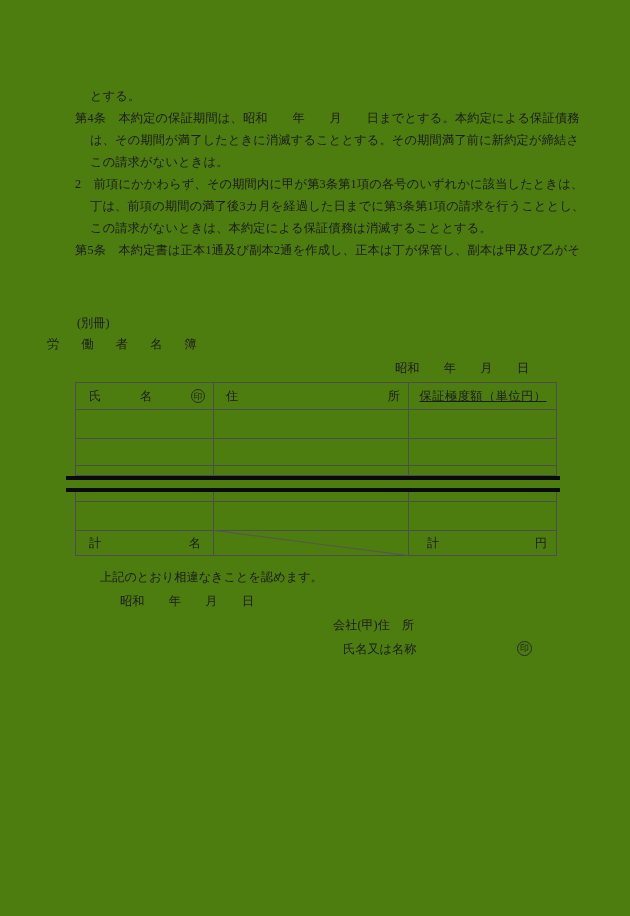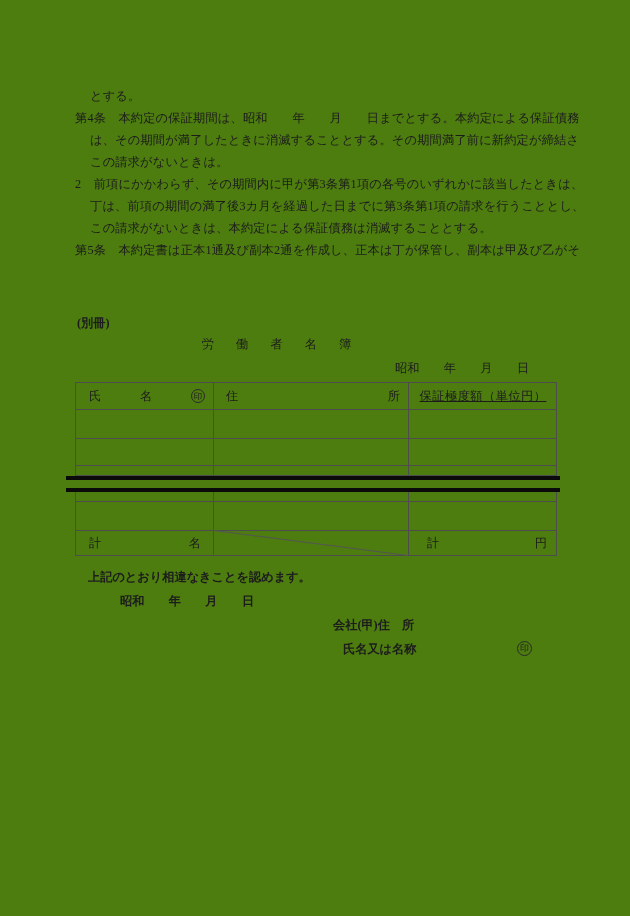--- a/index.html
+++ b/index.html
@@ -1,27 +1,27 @@
 <!DOCTYPE html>
 <html><head>
 <meta charset="utf-8">
 <style>
   html,body{margin:0;padding:0;background:#fdfdfd;}
   .page{
     position:relative;width:630px;height:916px;background:#4d7c0f;overflow:hidden;
     font-family:"Liberation Serif","DejaVu Serif",serif;
     color:#1c1c1c;font-size:12.2px;
   }
-  .abs{position:absolute;white-space:pre;line-height:16px;font-weight:bold;}
+  .abs{position:absolute;white-space:pre;line-height:16px;}
   
   .bl{position:absolute;white-space:pre;line-height:16px;letter-spacing:0.2px;}
   .bl.hang{left:90px;}
   .bl.head{left:75px;}
   
-  .roster-title{position:absolute;top:336px;left:0;width:558px;text-align:center;letter-spacing:5px;white-space:pre;}
+  .roster-title{position:absolute;top:336px;left:0;width:558px;text-align:left;letter-spacing:5px;white-space:pre;padding-left:47px;}
   .roster-date{position:absolute;top:360px;left:395px;white-space:pre;}
   
   .tbox{position:absolute;left:75px;width:482px;box-sizing:border-box;}
   .tboxA{top:382px;height:94px;border:1px solid #4d4d4d;}
   .tboxB{top:492px;height:64px;border:1px solid #4d4d4d;border-top:none;}
   .vline{position:absolute;top:0;bottom:0;width:1px;background:#4d4d4d;}
   .hline{position:absolute;left:0;right:0;height:1px;background:#4d4d4d;}
   .cell{position:absolute;display:flex;align-items:center;box-sizing:border-box;white-space:pre;}
   .cell-name{left:0;width:137px;top:0;height:26px;padding:0 8px 0 13px;justify-content:space-between;}
   .cell-addr{left:137px;width:195px;top:0;height:26px;padding:0 8px 0 13px;justify-content:space-between;}
@@ -32,21 +32,21 @@
   
   .thick{position:absolute;left:66px;width:494px;height:4px;background:#0a0a0a;}
   .thick1{top:476px;}
   .thick2{top:488px;}
   
   .seal{display:inline-flex;align-items:center;justify-content:center;
         width:14px;height:14px;border:1px solid #2a2a2a;border-radius:50%;
         font-size:8.5px;line-height:1;box-sizing:border-box;flex:0 0 auto;}
   .seal-abs{position:absolute;left:517px;top:641px;width:15px;height:15px;font-size:9px;}
   
-  .f-confirm{top:569px;left:88px;}
+  .f-confirm{top:569px;left:100px;}
   .f-date{top:593px;left:120px;}
   .f-company{top:617px;left:333px;}
   .f-name{top:641px;left:343px;}
 </style>
 </head>
 <body>
 
 <div class="page">
 
   <div class="bl hang" style="top:88px">とする。</div>

